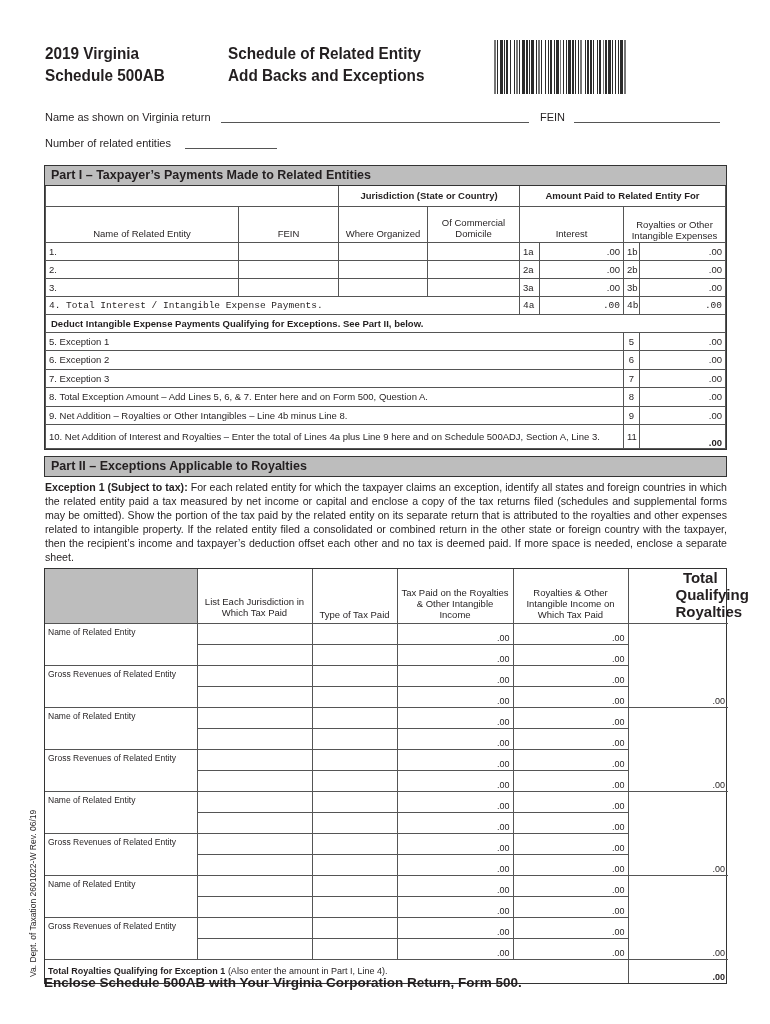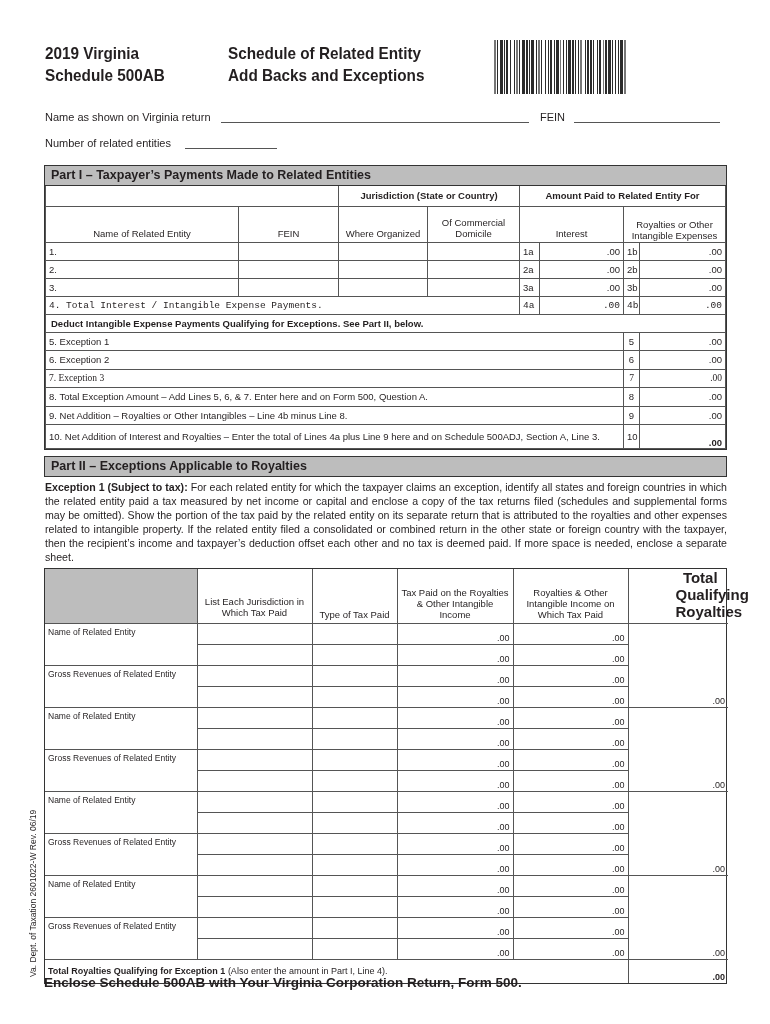--- a/index.html
+++ b/index.html
@@ -216,38 +216,38 @@
         <tr style="height: 18.5px;">
           <td colspan="6">5.   Exception 1</td>
           <td class="c">5</td>
           <td class="r">.00</td>
         </tr>
         <tr style="height: 18.5px;">
           <td colspan="6">6.   Exception 2</td>
           <td class="c">6</td>
           <td class="r">.00</td>
         </tr>
-        <tr style="height: 18.5px; font-family: Liberation Serif, serif;">
+        <tr style="height: 18.5px;">
           <td colspan="6">7.   Exception 3</td>
           <td class="c">7</td>
           <td class="r">.00</td>
         </tr>
         <tr style="height: 18.5px;">
           <td colspan="6">8.   Total Exception Amount – Add Lines 5, 6, &amp; 7. Enter here and on Form 500, Question A.</td>
           <td class="c">8</td>
           <td class="r">.00</td>
         </tr>
         <tr style="height: 18.5px;">
           <td colspan="6">9.   Net Addition – Royalties or Other Intangibles – Line 4b minus Line 8.</td>
           <td class="c">9</td>
           <td class="r">.00</td>
         </tr>
         <tr style="height: 24px; border-radius: 6px;">
           <td colspan="6">10. Net Addition of Interest and Royalties – Enter the total of Lines 4a plus Line 9 here and on Schedule 500ADJ, Section A, Line 3.</td>
-          <td class="c">10</td>
+          <td class="c">11</td>
           <td class="r b" style="vertical-align: bottom;">.00</td>
         </tr>
       </tbody>
   </table>
 </div>
 
 <div class="abs box" style="left:44px; top:456px; width:683px; border-bottom:none; border-right-width:1.5px;">
   <div class="bar" style="border-bottom:1.5px solid #333;">Part II – Exceptions Applicable to Royalties</div>
 </div>
 <div class="abs para" style="left:45px; top:480px; width:682px;">

